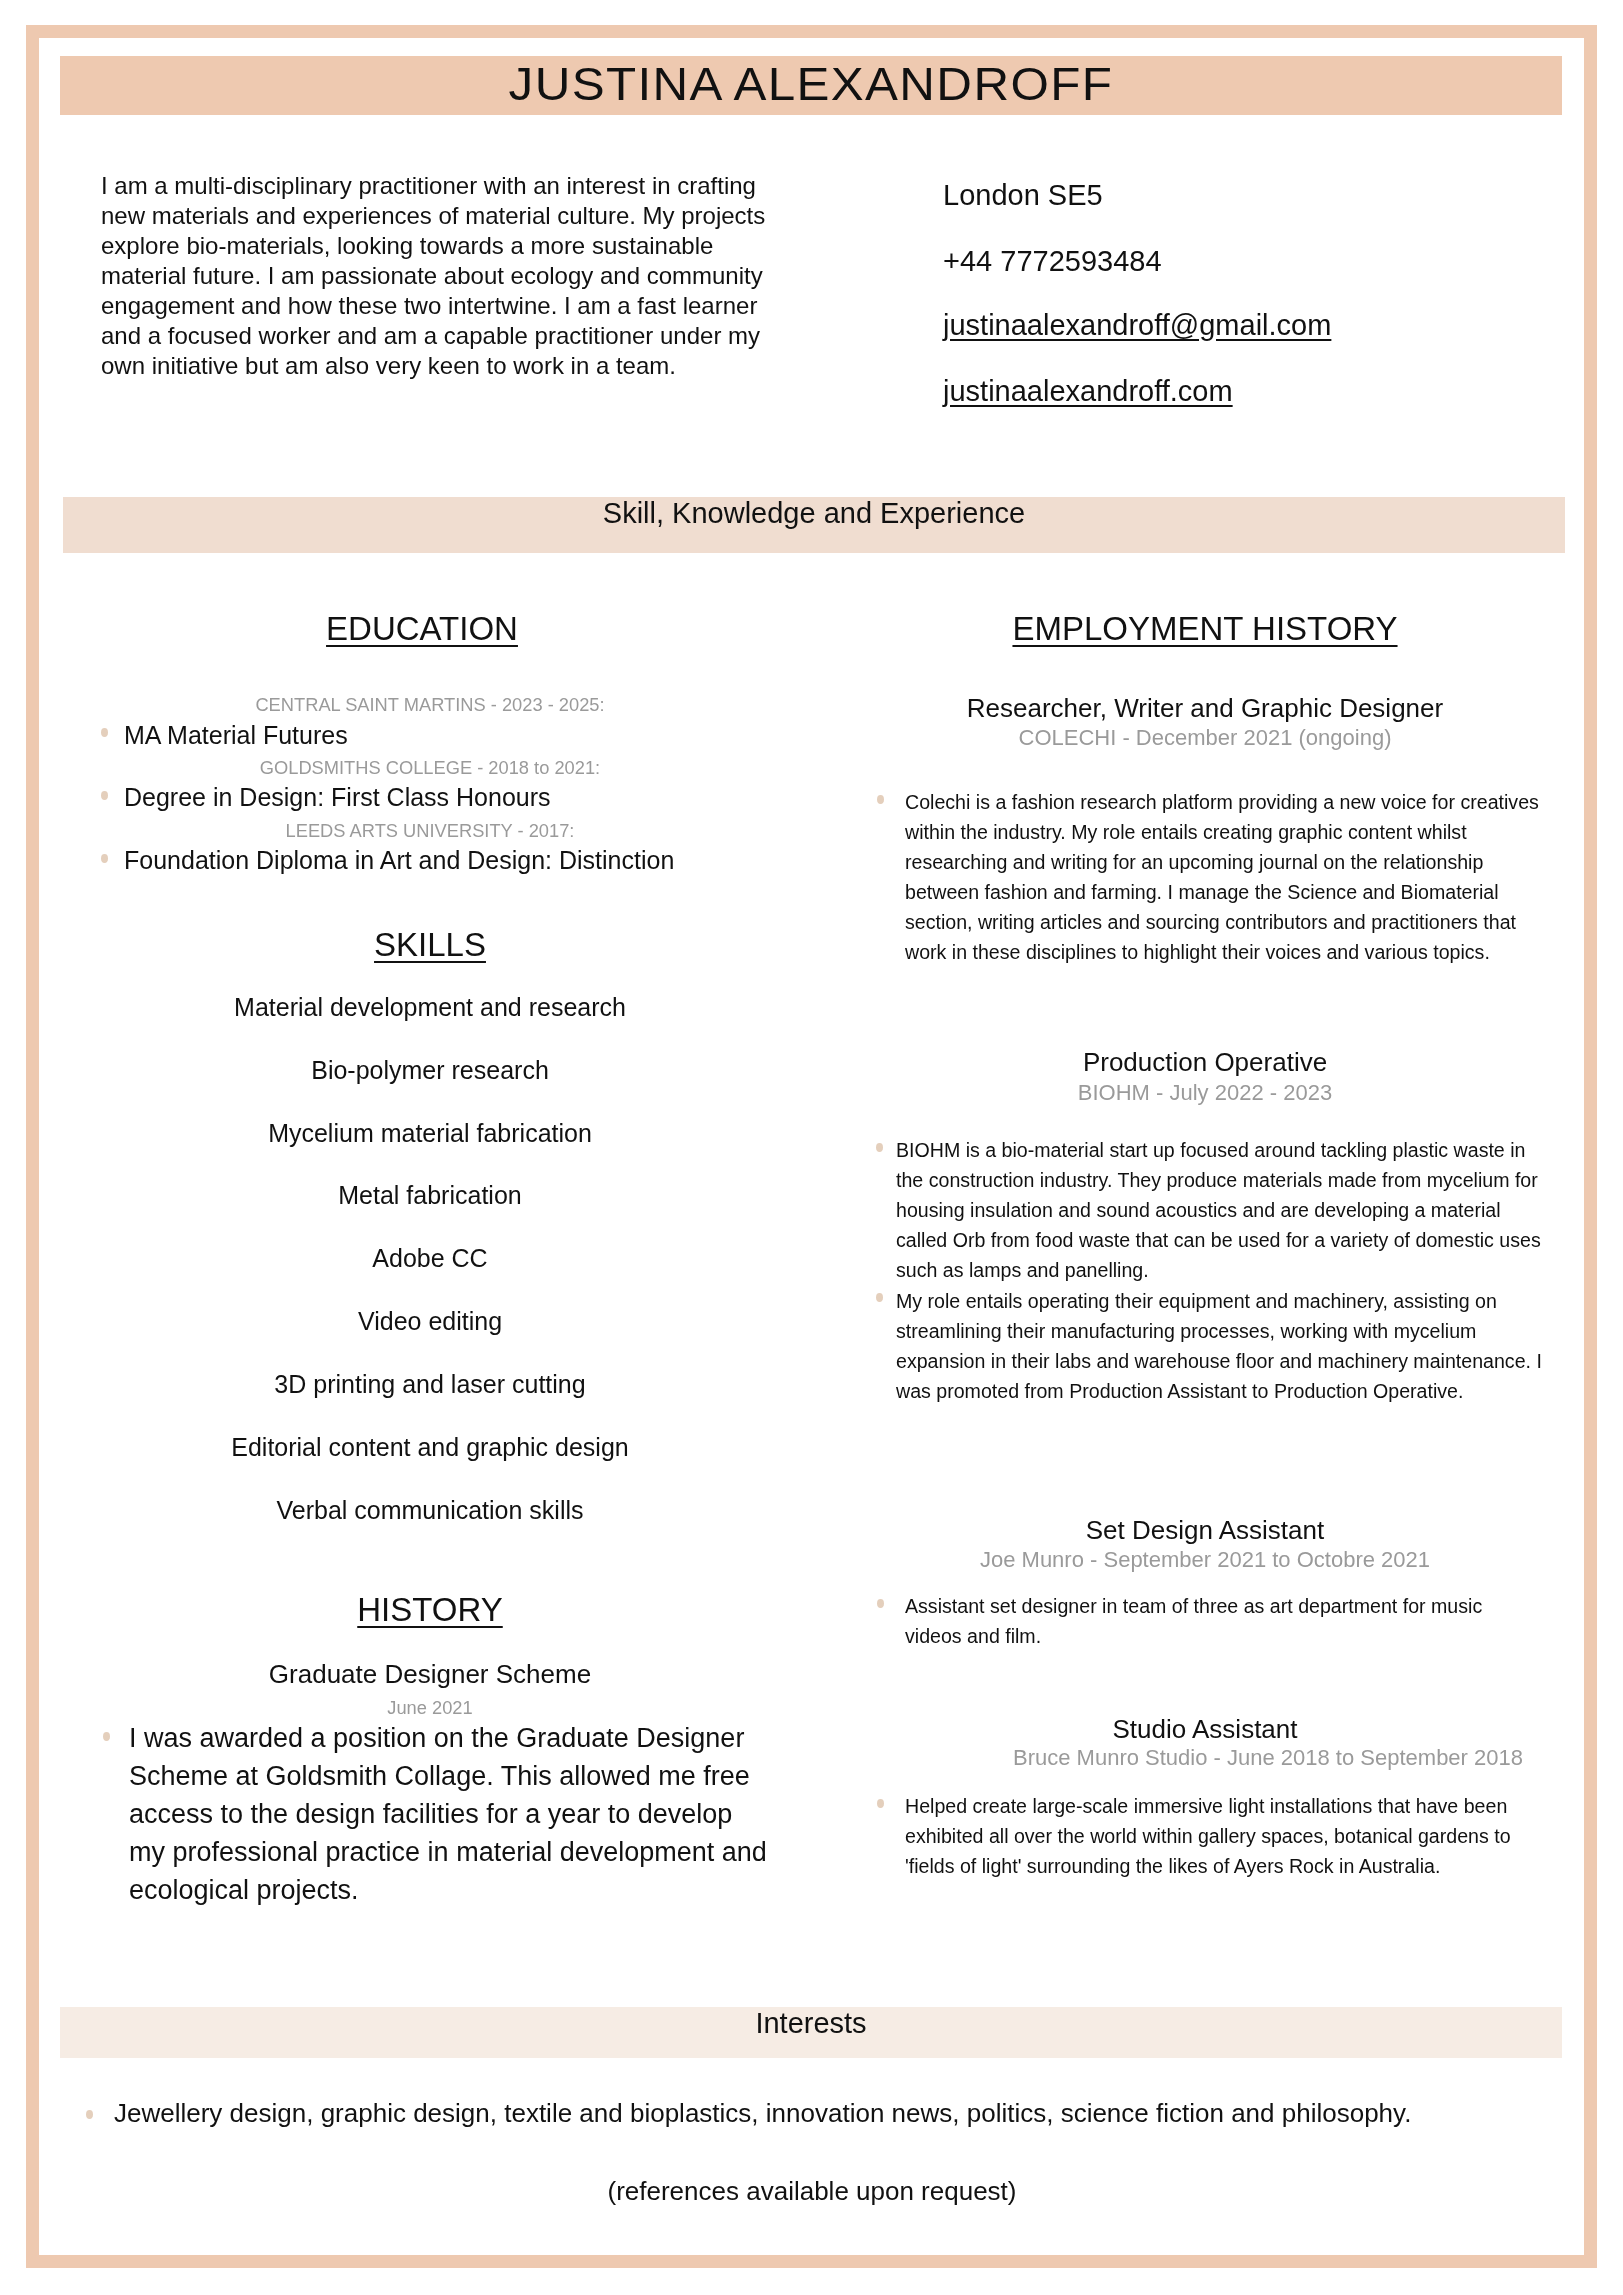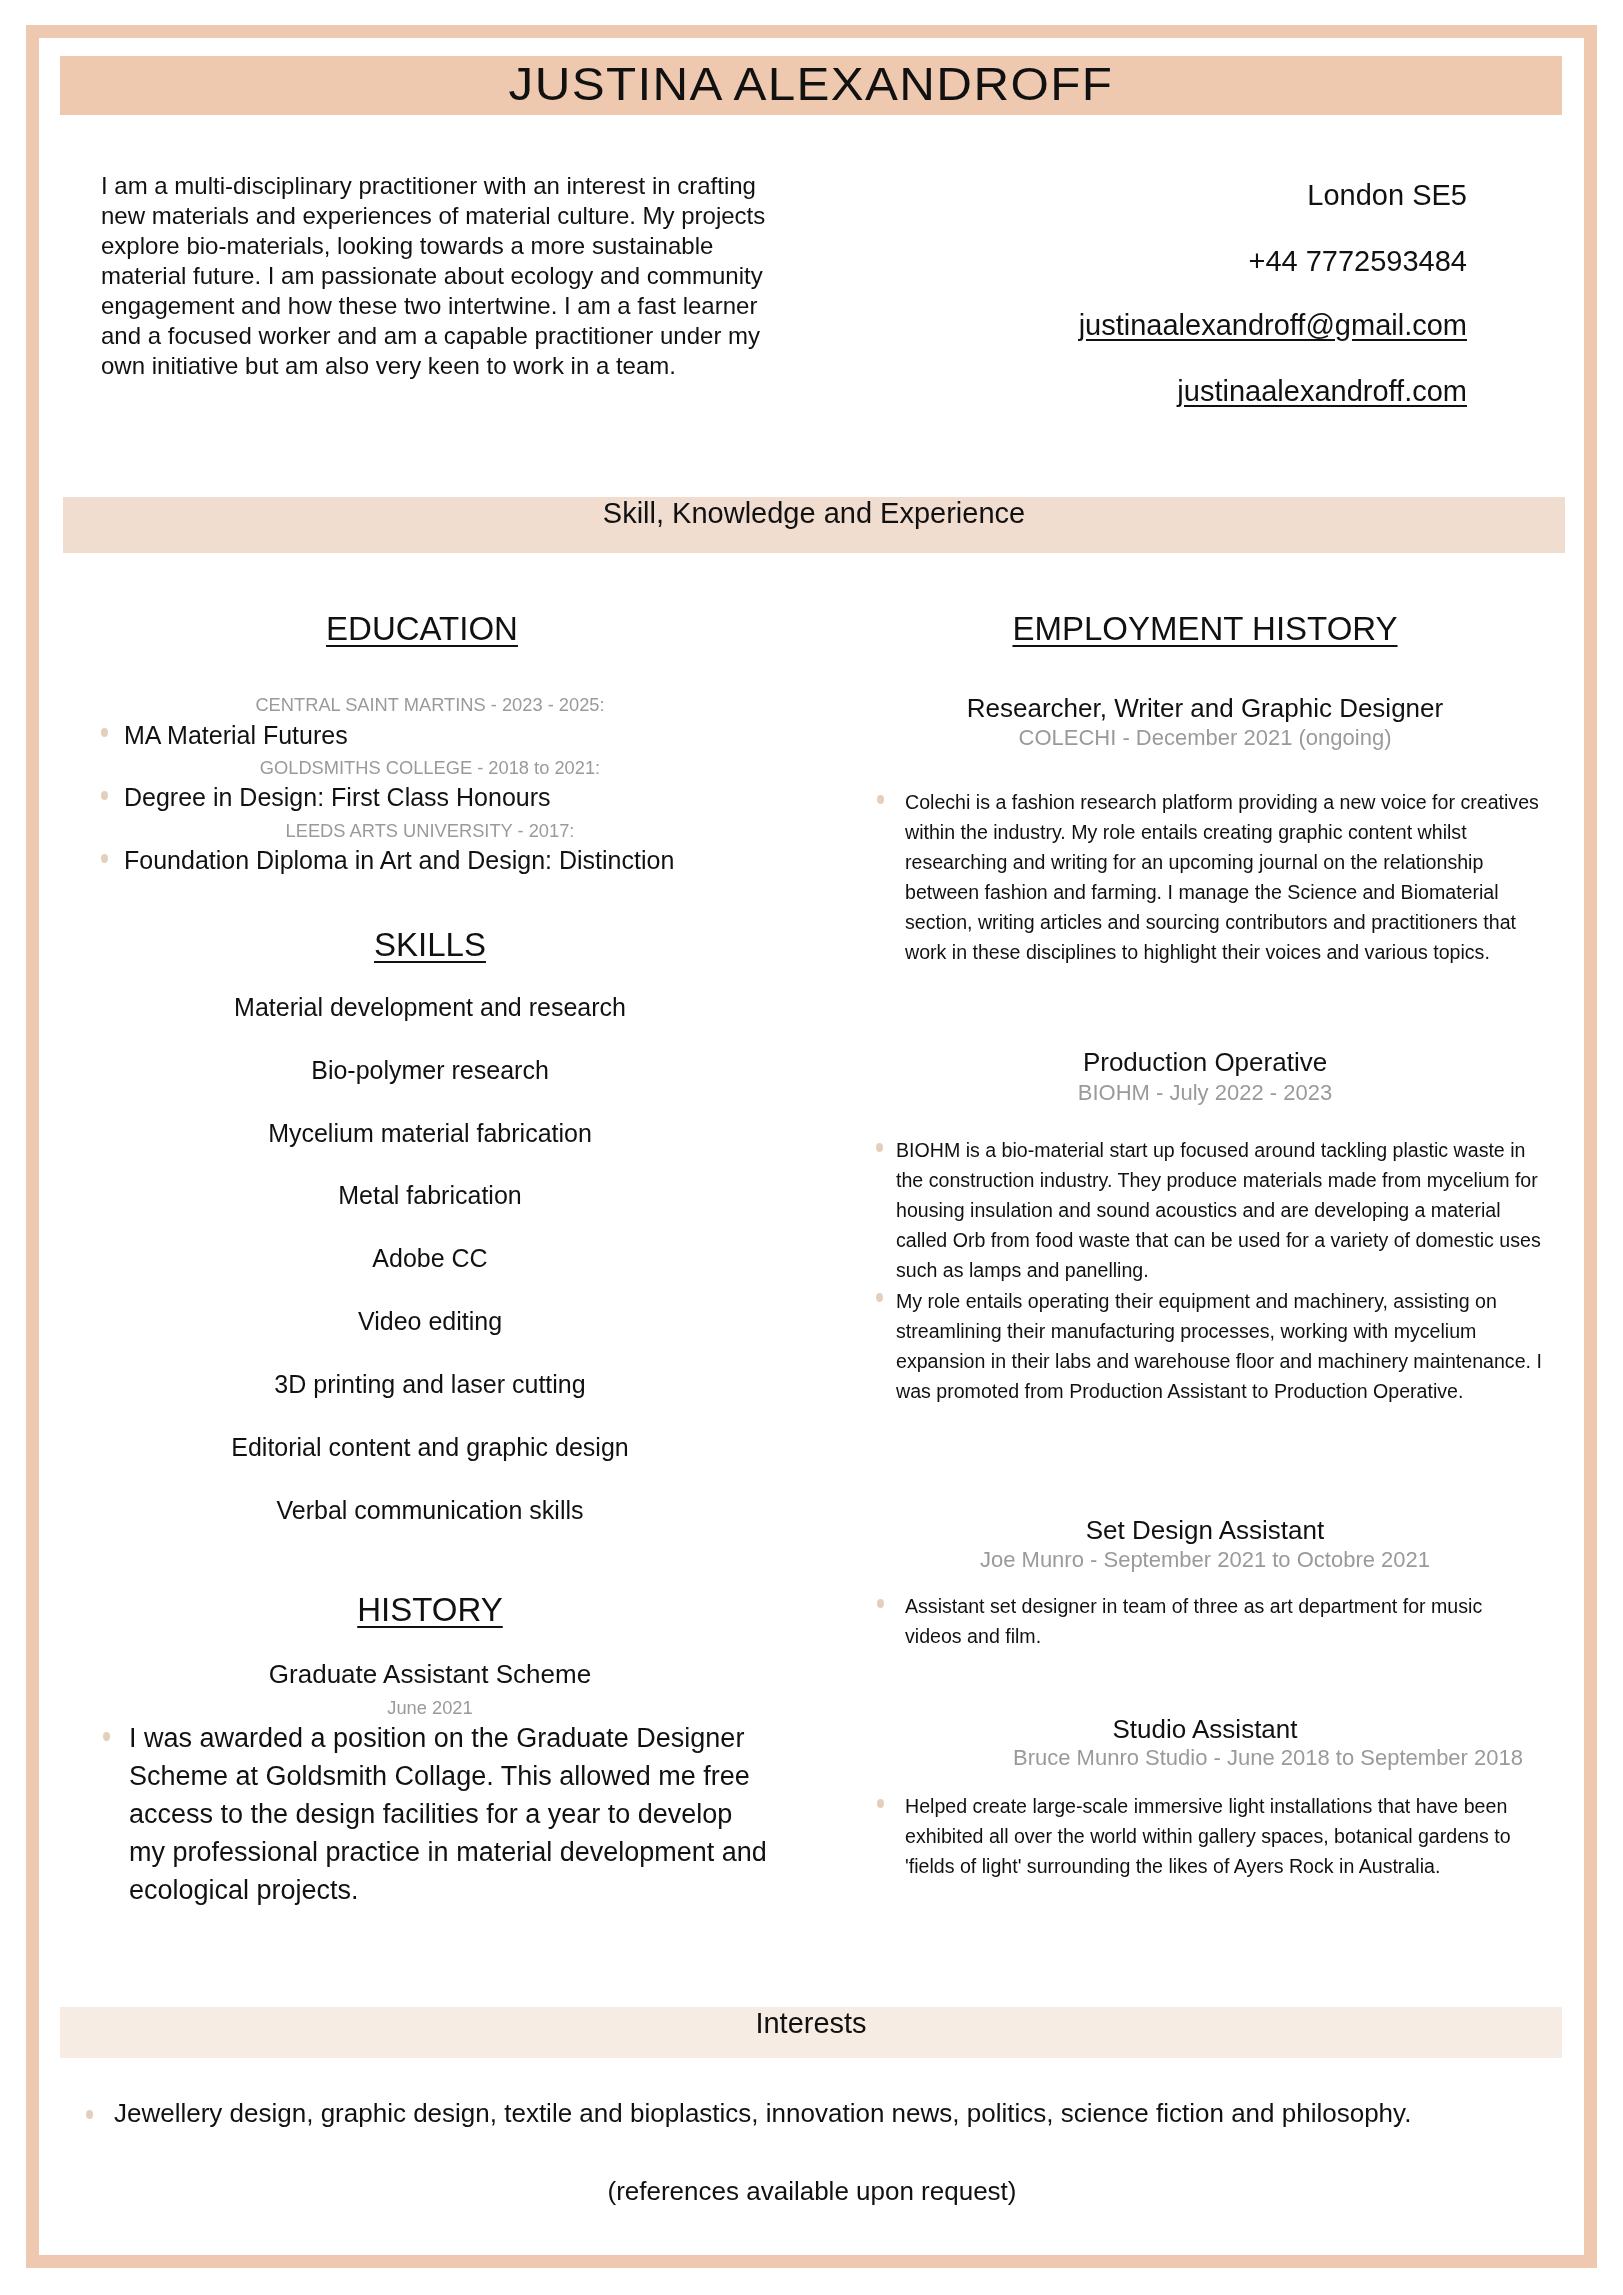--- a/index.html
+++ b/index.html
@@ -3,21 +3,21 @@
 <meta charset="utf-8">
 <style>
   html,body{margin:0;padding:0;background:#ffffff;}
   body{width:1623px;height:2295px;position:relative;overflow:hidden;font-family:"Liberation Sans","DejaVu Sans",sans-serif;color:#111;}
   .abs{position:absolute;}
   .frame{left:26px;top:25px;width:1545px;height:2217px;border:13px solid #EEC9B0;}
   .band{position:absolute;display:flex;align-items:flex-start;justify-content:center;}
   .band-name{left:60px;top:56px;width:1502px;height:59px;background:#EEC9B0;}
   .band-name span{font-size:47px;letter-spacing:1.3px;color:#111;transform:scaleX(1.05);}
   .summary{left:101px;top:171px;width:668px;font-size:24px;line-height:30px;color:#111;}
-  .contact{left:943px;width:524px;text-align:right;font-size:29px;color:#111;}
+  .contact{left:943px;width:524px;text-align:left;font-size:29px;color:#111;}
   .contact.link{text-decoration:underline;text-underline-offset:3.9px;}
   .band-skills{left:63px;top:497px;width:1502px;height:56px;background:#F0DDD0;}
   .band-skills span,.band-interests span{font-size:29px;color:#111;}
   .band-interests{left:60px;top:2007px;width:1502px;height:51px;background:#F6ECE4;}
   .h2{position:absolute;font-size:33px;text-decoration:underline;text-underline-offset:5.2px;text-decoration-thickness:2px;text-align:center;transform:translateX(-50%);white-space:nowrap;}
   .center{position:absolute;transform:translateX(-50%);white-space:nowrap;text-align:center;}
   .muted{color:#9a9a9a;}
   .edu-sub{font-size:18.3px;}
   .edu-item{position:absolute;left:124px;font-size:25px;white-space:nowrap;}
   .bullet{position:absolute;width:7.2px;height:9.2px;border-radius:50%;background:#E4CFBC;}
@@ -68,21 +68,21 @@
 <div class="center skill" style="left:430px;top:1056px">Bio-polymer research</div>
 <div class="center skill" style="left:430px;top:1119px">Mycelium material fabrication</div>
 <div class="center skill" style="left:430px;top:1181px">Metal fabrication</div>
 <div class="center skill" style="left:430px;top:1244px">Adobe CC</div>
 <div class="center skill" style="left:430px;top:1307px">Video editing</div>
 <div class="center skill" style="left:430px;top:1370px">3D printing and laser cutting</div>
 <div class="center skill" style="left:430px;top:1433px">Editorial content and graphic design</div>
 <div class="center skill" style="left:430px;top:1496px">Verbal communication skills</div>
 
 <div class="h2" style="left:430px;top:1591px">HISTORY</div>
-<div class="center role" style="left:430px;top:1659px">Graduate Assistant Scheme</div>
+<div class="center role" style="left:430px;top:1659px">Graduate Designer Scheme</div>
 <div class="center muted edu-sub" style="left:430px;top:1697px">June 2021</div>
 <span class="bullet" style="left:103px;top:1732px"></span>
 <div class="award-text" style="top:1719px">I was awarded a position on the Graduate Designer Scheme at Goldsmith Collage. This allowed me free access to the design facilities for a year to develop my professional practice in material development and ecological projects.</div>
 
 <div class="h2" style="left:1205px;top:610px">EMPLOYMENT HISTORY</div>
 
 <div class="center role" style="left:1205px;top:693px">Researcher, Writer and Graphic Designer</div>
 <div class="center muted role-sub" style="left:1205px;top:725px">COLECHI - December 2021 (ongoing)</div>
 <span class="bullet" style="left:877px;top:795px"></span>
 <div class="body-text" style="left:905px;top:787px;width:638px">Colechi is a fashion research platform providing a new voice for creatives within the industry. My role entails creating graphic content whilst researching and writing for an upcoming journal on the relationship between fashion and farming. I manage the Science and Biomaterial section, writing articles and sourcing contributors and practitioners that work in these disciplines to highlight their voices and various topics.</div>

